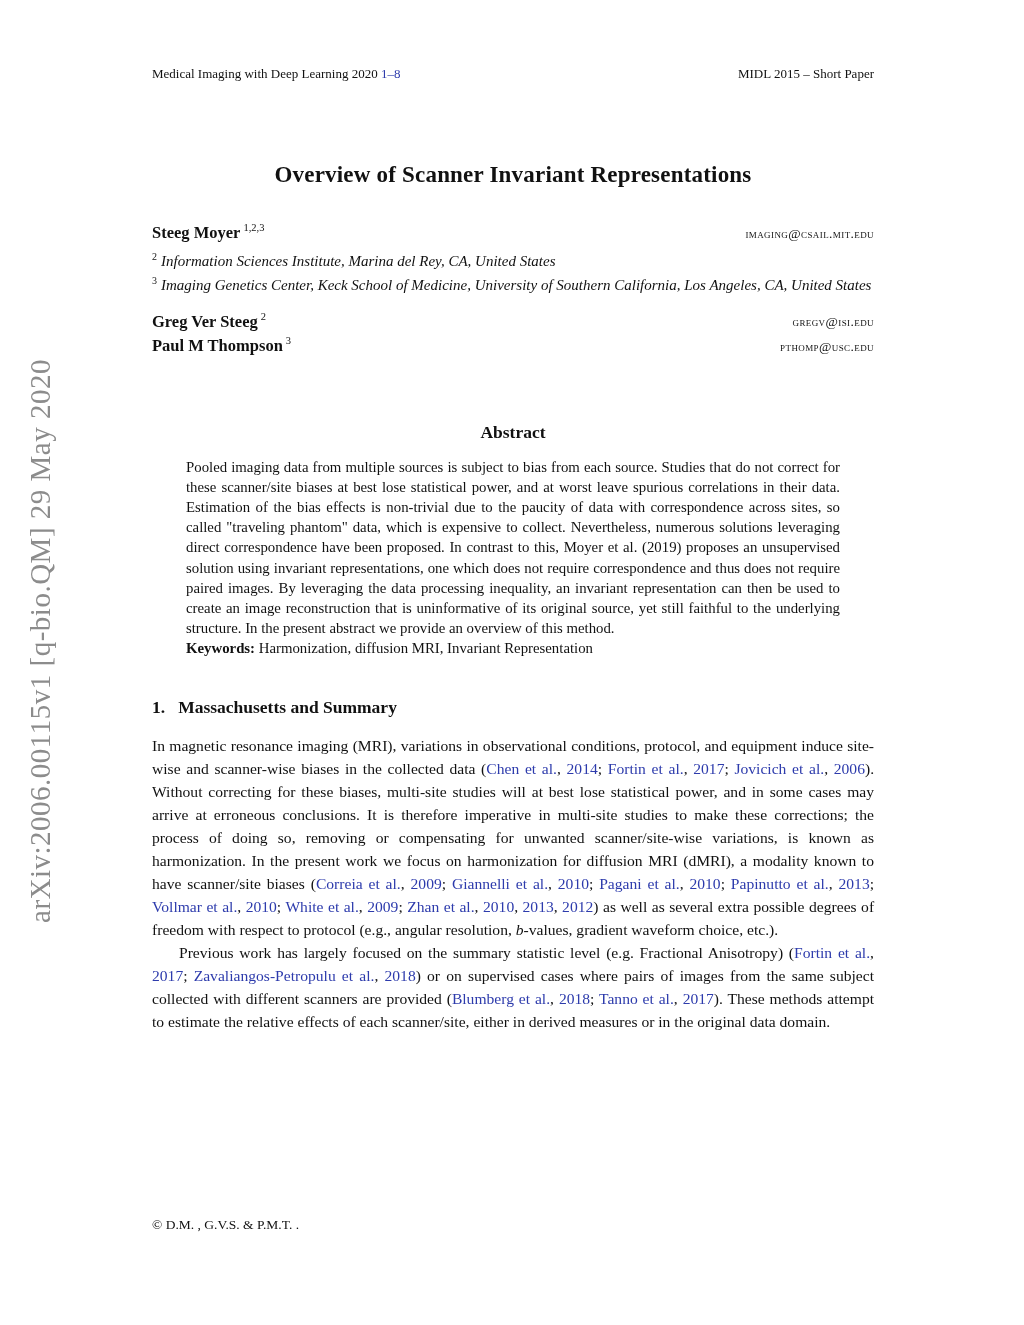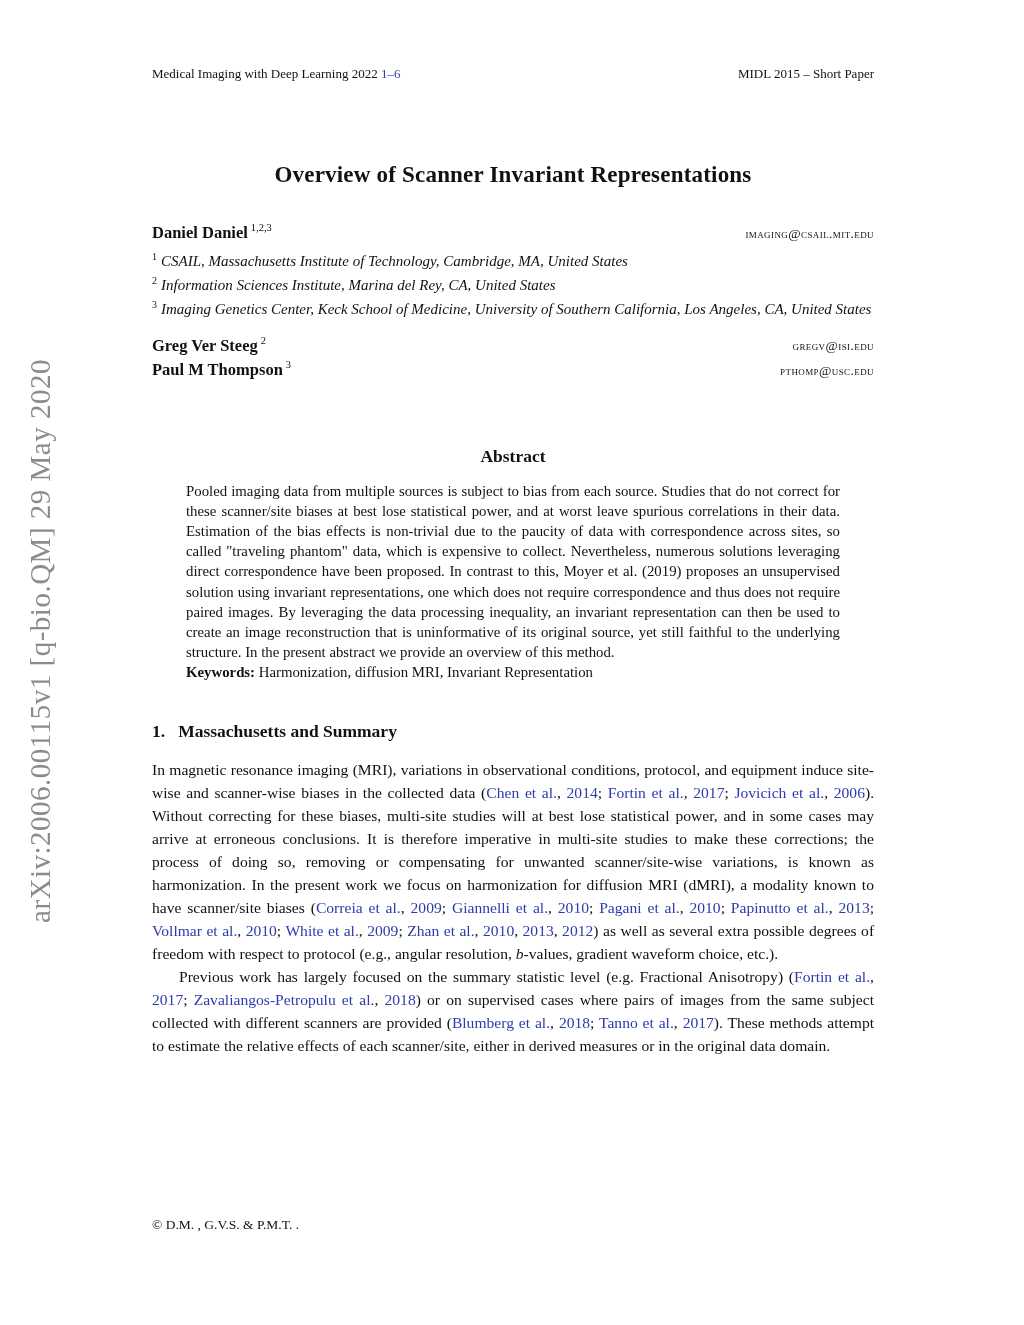--- a/index.html
+++ b/index.html
@@ -121,41 +121,38 @@
 </style>
 </head>
 <body>
 
 <div class="page">
 
   <div class="arxiv-watermark">arXiv:2006.00115v1  [q-bio.QM]  29 May 2020</div>
 
   <header class="running-header">
     <span class="header-left">
-      <span>Medical Imaging with Deep Learning 2022</span>
-      <a class="pages-link">1–6</a>
+      <span>Medical Imaging with Deep Learning 2020</span>
+      <a class="pages-link">1–8</a>
     </span>
     <span class="header-right">MIDL 2015 – Short Paper</span>
   </header>
 
   <h1 class="title">Overview of Scanner Invariant Representations</h1>
 
   <div class="author-block">
 
     <div class="author-row">
       <span class="author-name">
-        <span>Daniel Daniel</span><sup>1,2,3</sup>
+        <span>Steeg Moyer</span><sup>1,2,3</sup>
       </span>
       <span class="author-email">imaging@csail.mit.edu</span>
     </div>
 
     <div class="affils">
-      <div class="affil">
-        <sup>1</sup><span>CSAIL, Massachusetts Institute of Technology, Cambridge, MA, United States</span>
-      </div>
       <div class="affil">
         <sup>2</sup><span>Information Sciences Institute, Marina del Rey, CA, United States</span>
       </div>
       <div class="affil">
         <sup>3</sup><span>Imaging Genetics Center, Keck School of Medicine, University of Southern California, Los Angeles, CA, United States</span>
       </div>
     </div>
 
     <div class="author-row second">
       <span class="author-name">

